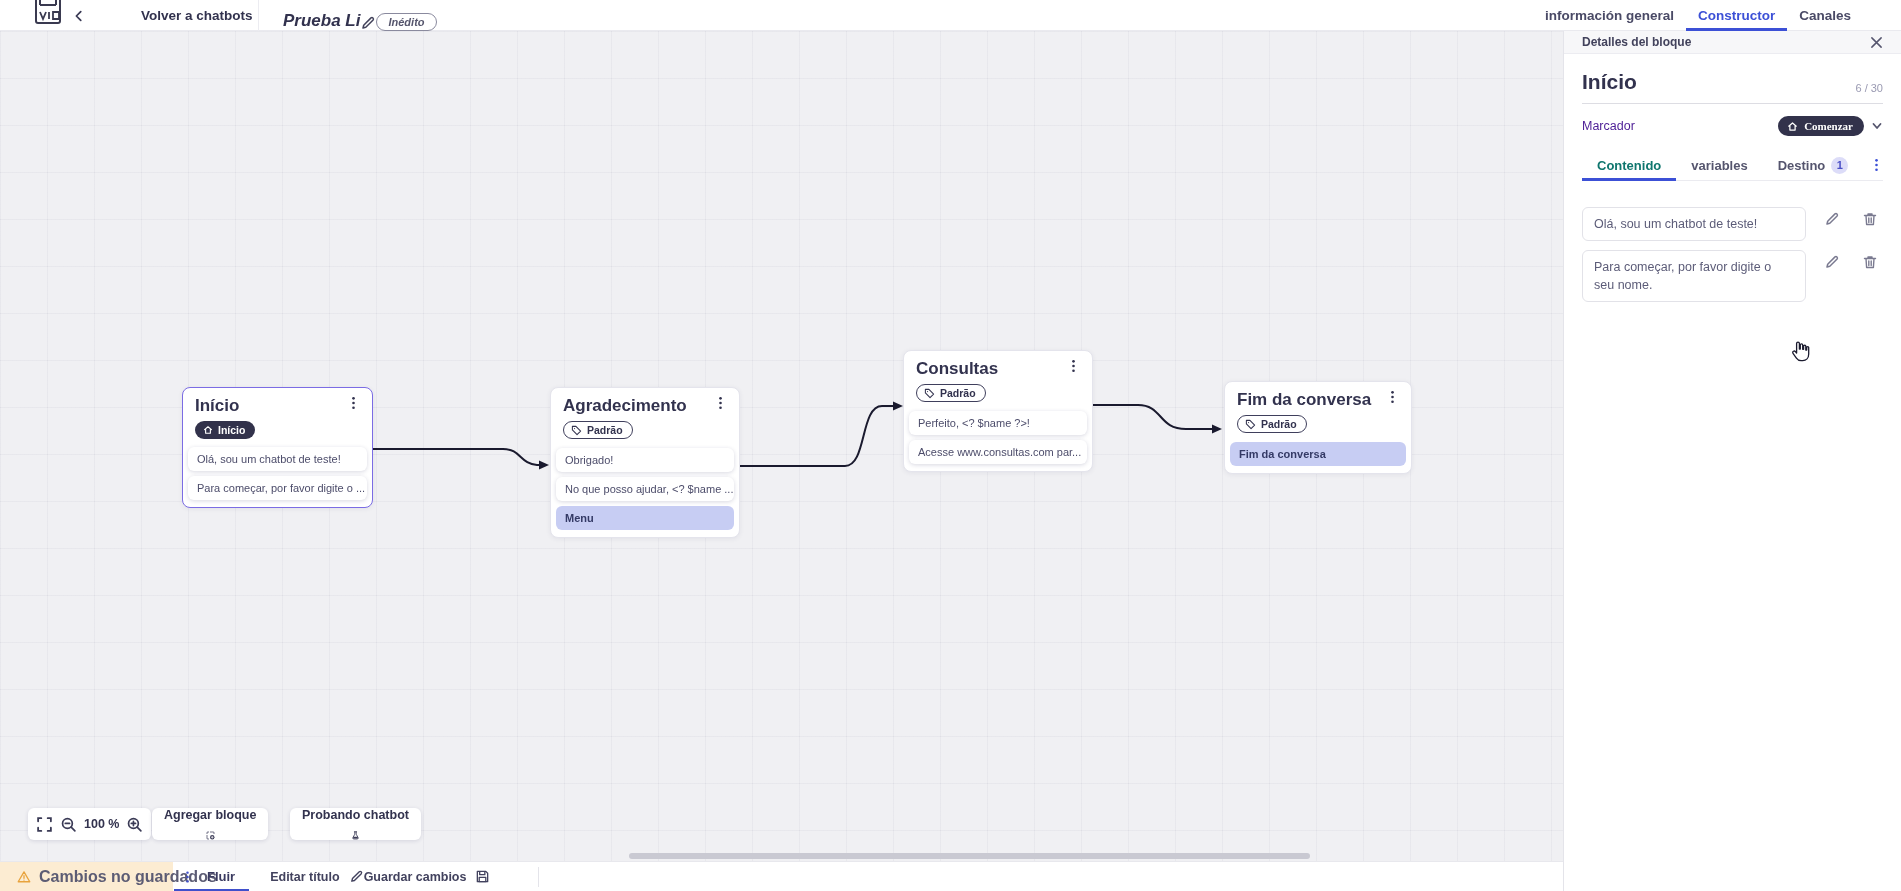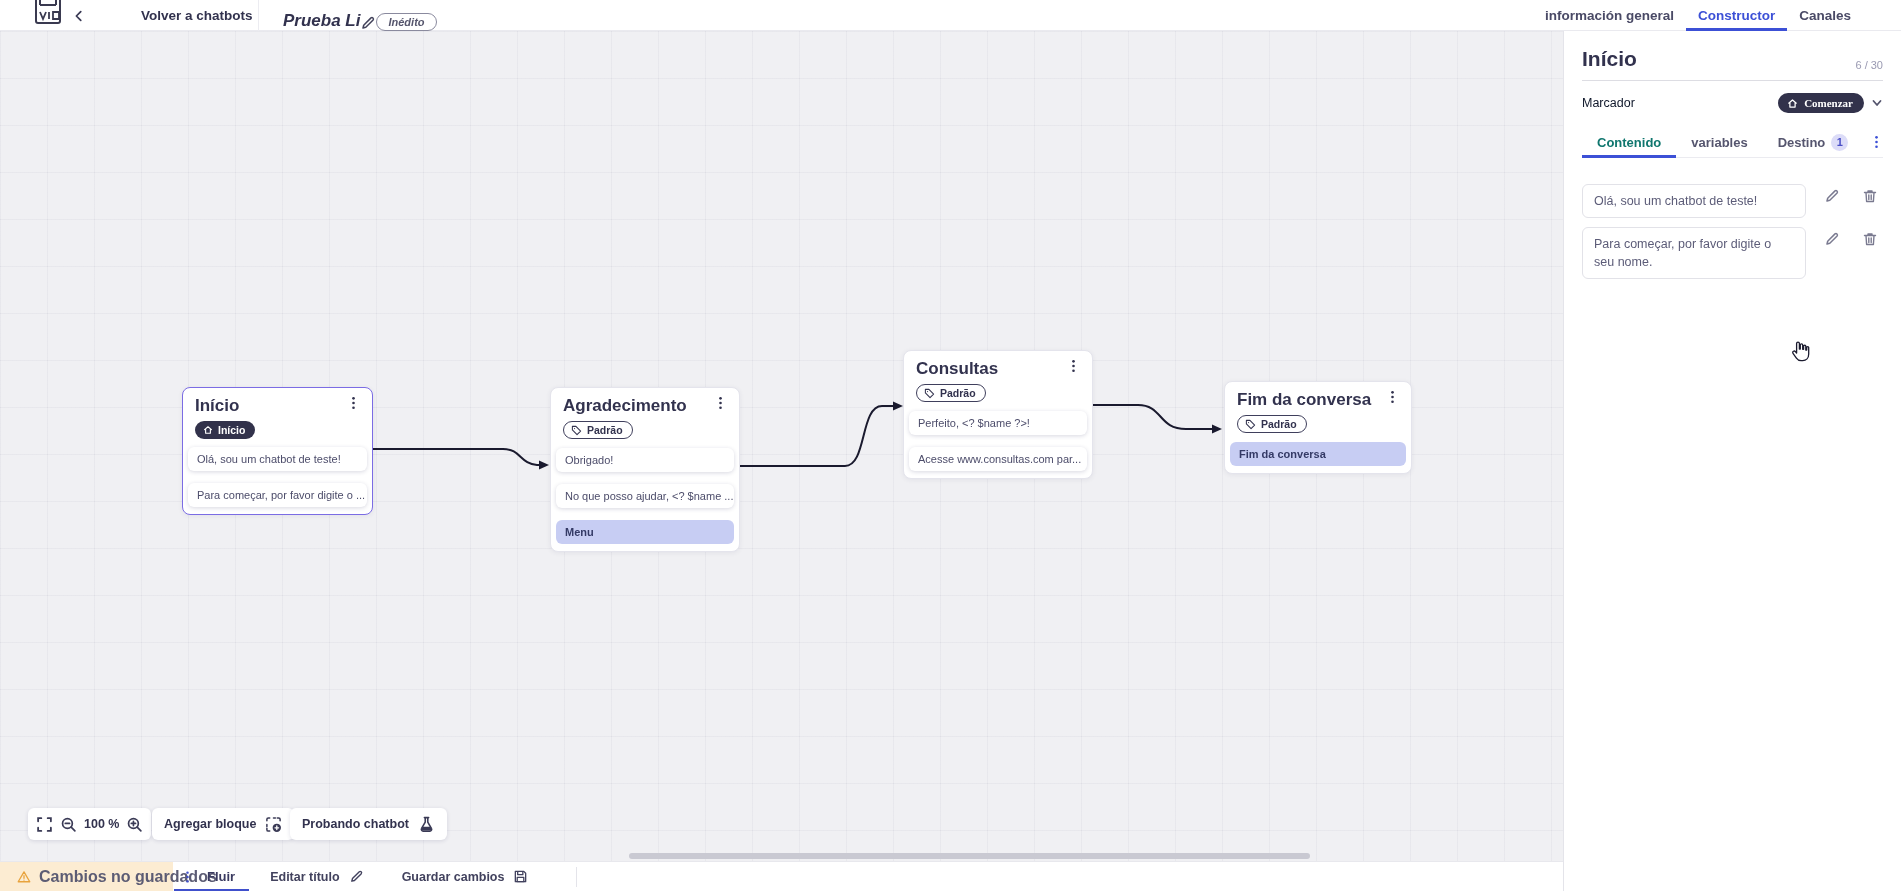--- a/index.html
+++ b/index.html
@@ -39,51 +39,51 @@
     box-shadow:0 1px 5px rgba(40,40,90,.07); padding:8px 0 7px; }
   .node.selected { border:1.5px solid #7b6ce4; }
   .node-head { display:flex; justify-content:space-between; align-items:flex-start; padding:0 12px; }
   .node-title { font-size:17px; font-weight:700; color:#32324e; }
   .dots-v { width:13px; height:15px; color:#32324e; cursor:pointer; flex:0 0 auto; }
   .node-badge-row { padding:5px 12px 8px; }
   .badge-start { display:inline-flex; align-items:center; gap:5px; background:var(--dark-pill);
     color:#fff; border-radius:12px; padding:3px 10px 3px 8px; font-size:10.5px; font-weight:700; }
   .badge-tag { display:inline-flex; align-items:center; gap:5px; border:1px solid #3f3f5c;
     color:#32324e; border-radius:12px; padding:2px 9px 2px 7px; font-size:10.5px; font-weight:700; background:#fff; }
-  .node-rows { display:flex; flex-direction:column; gap:12px; padding:0 5px; }
+  .node-rows { display:flex; flex-direction:column; gap:5px; padding:0 5px; }
   .node-row { background:#fff; border-radius:6px; box-shadow:0 1px 4px rgba(40,40,90,.18);
     padding:6px 9px; font-size:11px; color:#4c4c6a; white-space:nowrap; overflow:hidden; }
   .node-row.highlight { background:var(--row-highlight); color:#343a66; font-weight:700; box-shadow:none; }
 
   
   .ctrl-card { position:absolute; top:777px; height:32px; background:#fff; border-radius:6px;
     box-shadow:0 1px 4px rgba(40,40,90,.14); display:flex; align-items:center; z-index:5; }
   .zoom-card { left:28px; padding:0 8px; gap:7px; }
   .zoom-level { font-size:12.5px; font-weight:700; color:#32324e; }
   .icon-btn { width:17px; height:17px; color:#3a3a55; cursor:pointer; display:block; }
-  .btn-card { padding:0 12px; gap:9px; cursor:pointer; font-size:12.5px; font-weight:700; color:#32324e; }
+  .btn-card { padding:0 12px; gap:9px; cursor:pointer; font-size:12.5px; font-weight:700; color:#32324e;flex-direction:column; }
   .addblock-card { left:152px; }
   .testbot-card { left:290px; }
   .hscroll-thumb { position:absolute; left:629px; top:822px; width:681px; height:6px;
     border-radius:3px; background:#c9c9d2; z-index:4; cursor:pointer; }
 
   
   .panel { position:absolute; left:1563px; top:31px; width:338px; height:860px; background:#fff;
     border-left:1px solid #e4e4ea; z-index:20; }
   .panel-header { height:23px; background:#f7f7f9; border-bottom:1px solid #ececf1;
     display:flex; align-items:center; padding:0 18px; }
   .panel-header-title { font-size:12px; font-weight:700; color:#42425c; }
   .panel-close { margin-left:auto; width:13px; height:13px; color:#55556e; cursor:pointer; }
   .panel-body { padding:14px 18px 0; }
   .blockname-row { display:flex; align-items:flex-end; margin-top:2px; }
   .block-name { font-size:21px; font-weight:600; color:#32324e; }
   .block-counter { margin-left:auto; font-size:11px; color:#9a9ab2; }
   .blockname-divider { border-bottom:1px solid #dddde3; margin-top:9px; }
   .marcador-row { display:flex; align-items:center; margin-top:12px; }
-  .marcador-label { font-size:12.5px; color:#0f172a; }
+  .marcador-label { font-size:12.5px; color:#4c1d95; }
   .marcador-value { margin-left:auto; display:flex; align-items:center; gap:7px; cursor:pointer;font-family:Liberation Serif, serif; }
   .pill-dark { display:inline-flex; align-items:center; gap:6px; background:var(--dark-pill); color:#fff;
     border-radius:12px; padding:4px 11px 4px 9px; font-size:11px; font-weight:700; }
   .chev-down { width:12px; height:12px; color:#55556e; }
   .panel-tabs { display:flex; align-items:stretch; margin-top:14px; height:31px;
     border-bottom:1px solid #ebebf0; }
   .panel-tab { position:relative; display:flex; align-items:center; gap:6px; padding:0 15px;
     font-size:13px; font-weight:600; color:#55556e; cursor:pointer; }
   .panel-tab.active { color:#0f766e; font-weight:700; }
   .panel-tab.active::after { content:""; position:absolute; left:0; right:0; bottom:-1px; height:3px;
@@ -110,21 +110,21 @@
   .unsaved-label { font-size:16px; font-weight:600; color:#5c5c74; white-space:nowrap; }
   .flow-tab { position:relative; height:30px; display:flex; align-items:center; gap:14px;
     padding:0 14px 0 8px; margin-left:1px; cursor:pointer; }
   .flow-tab::after { content:""; position:absolute; left:0; right:0; bottom:0; height:3px;
     background:#4050cc; }
   .flow-tab .dots-v { color:#4050cc; width:11px; height:14px; }
   .flow-tab-label { font-size:13px; font-weight:700; color:#3a3a60; }
   .bb-action { display:flex; align-items:center; gap:9px; font-size:12.5px; font-weight:700;
     color:#42425e; cursor:pointer; }
   .bb-edit { margin-left:21px; }
-  .bb-save { margin-left:38px; }
+  .bb-save { }
   .bb-action .icon-btn { width:15px; height:15px; color:#42425e; }
   .bb-divider { width:1px; height:20px; background:#e4e4ea; margin-left:48px; }
 
   .hand-cursor { position:absolute; left:1790px; top:340px; width:22px; height:24px; z-index:40;
     pointer-events:none; }
   :root { --accent:#3c50d6; --dark-pill:#32324b; --row-highlight:#c7cdf3;
     --warn-bg:#fcecd2; --warn-icon:#e8a33d; }
 </style>
 </head>
 <body>
@@ -278,20 +278,26 @@
           </svg>
           <span>Padrão</span>
         </span></div>
       <div class="node-rows">
         <div class="node-row highlight">Fim da conversa</div>
       </div>
     </div>
   </div>
 
 <div class="panel">
+  <div class="panel-header">
+    <span class="panel-header-title">Detalles del bloque</span>
+    <svg class="panel-close" viewBox="0 0 14 14" fill="none" stroke="currentColor" stroke-width="1.6" stroke-linecap="round">
+        <path d="M2 2 L12 12 M12 2 L2 12"></path>
+      </svg>
+  </div>
   <div class="panel-body">
     <div class="blockname-row">
       <span class="block-name">Início</span>
       <span class="block-counter">6 / 30</span>
     </div>
     <div class="blockname-divider"></div>
 
     <div class="marcador-row">
       <span class="marcador-label">Marcador</span>
       <span class="marcador-value">

